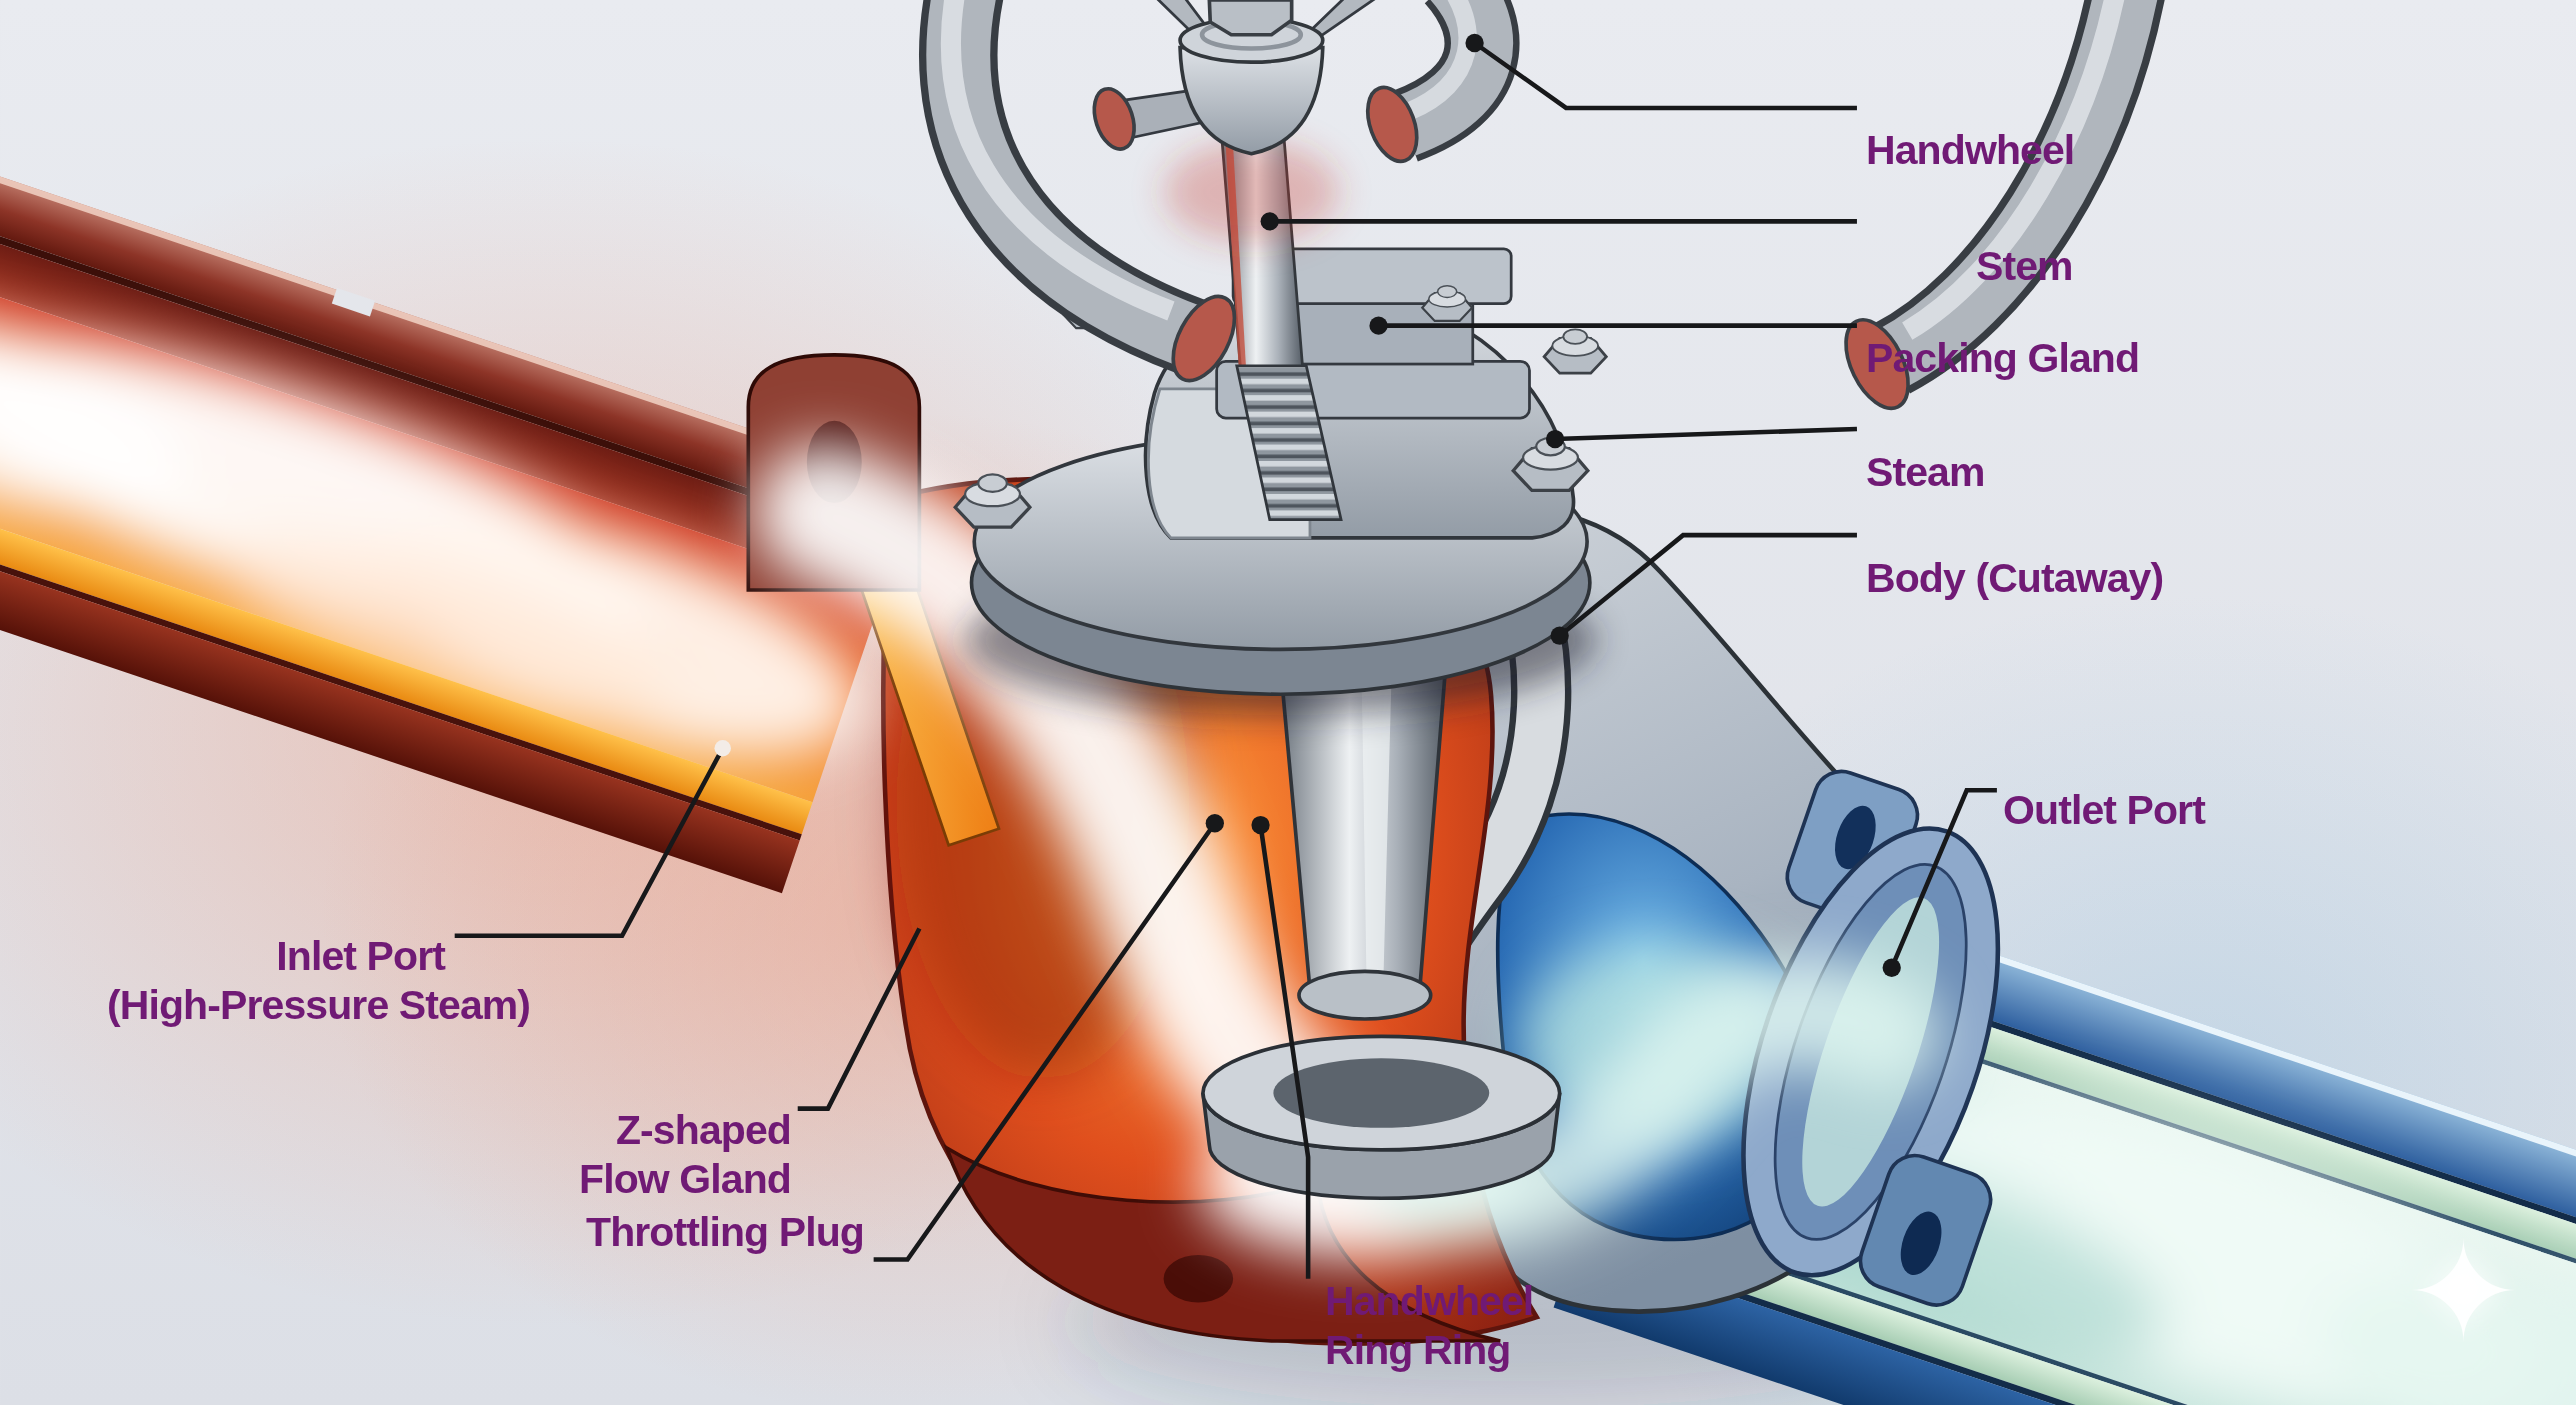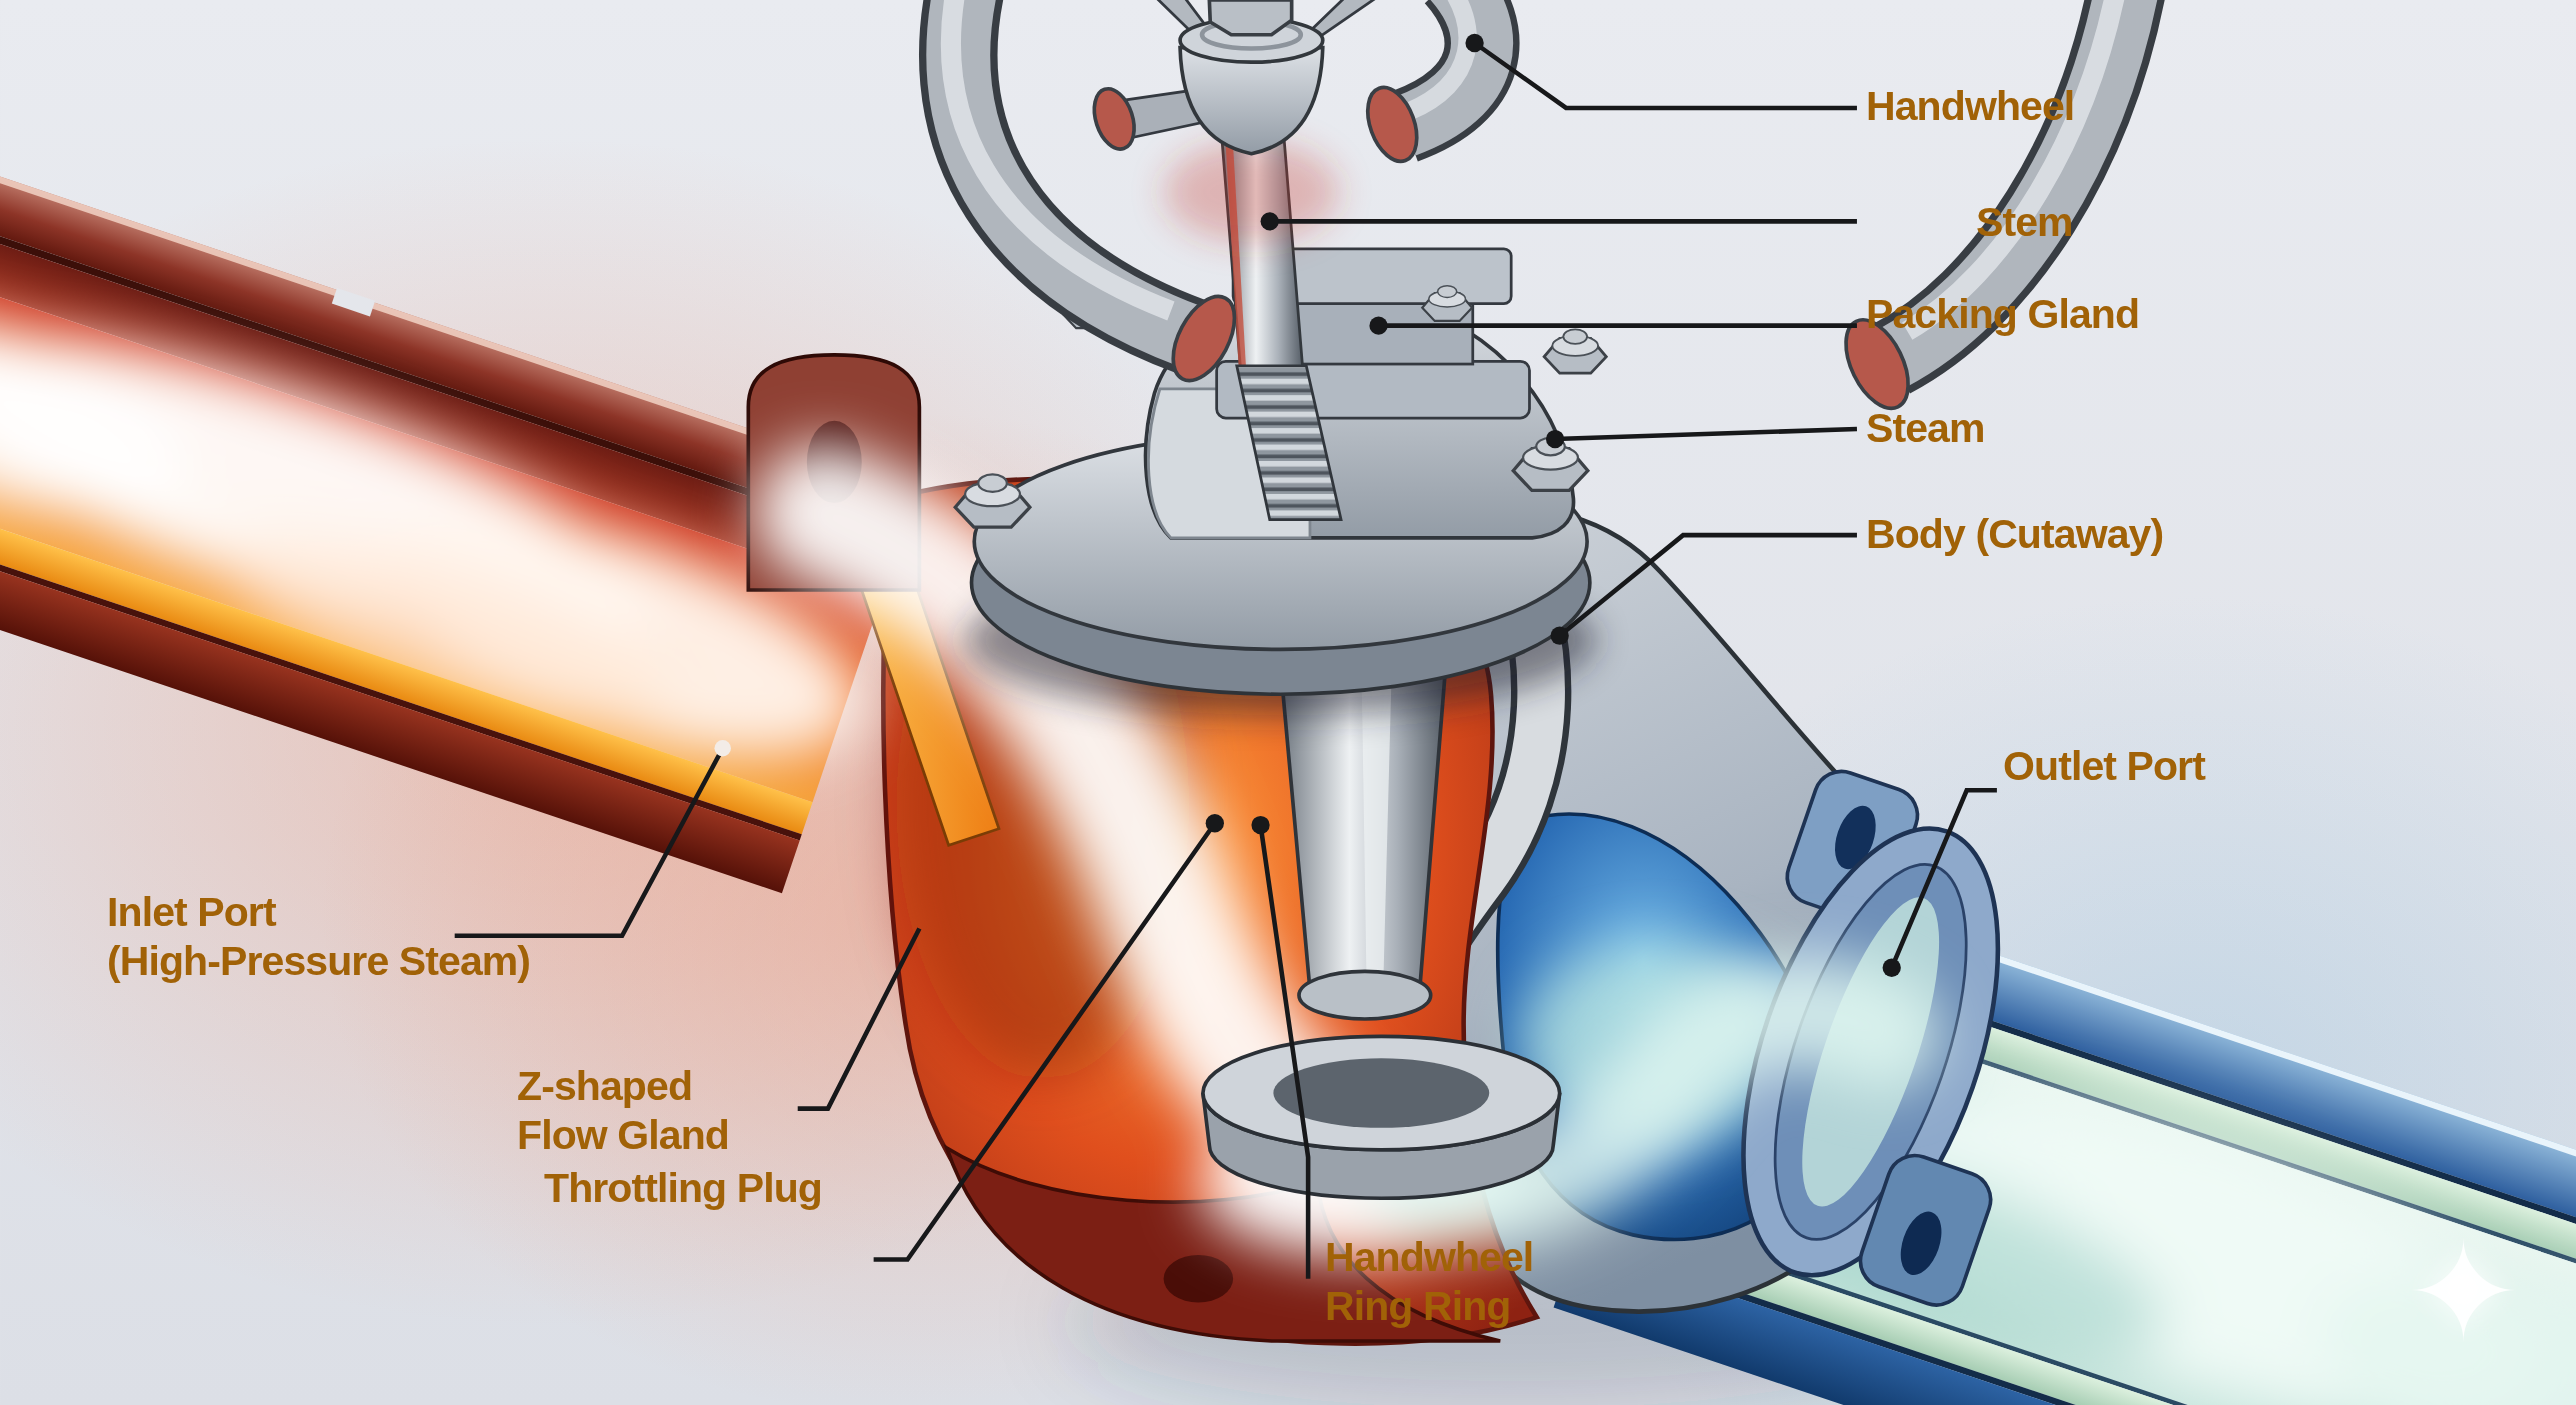--- a/index.html
+++ b/index.html
@@ -1,21 +1,21 @@
 <!DOCTYPE html>
 <html style="font-size:14.6px"><head>
 <meta charset="utf-8">
 <style>
   html,body{margin:0;padding:0;background:#b8bcc4;}
   #stage{position:relative;width:2576px;height:1405px;overflow:hidden;
          font-family:"Liberation Sans",sans-serif;background:#e4e6eb;}
   #art{position:absolute;left:0;top:0;}
   .lbl{position:absolute;font:600 41px/49px "Liberation Sans",sans-serif;
-       color:#a16207;letter-spacing:-0.9px;white-space:nowrap;}
-  .lbl-r{}
+       color:#701a75;letter-spacing:-0.9px;white-space:nowrap;margin-top:44px;}
+  .lbl-r{text-align:right;}
   .sparkle{position:absolute;font-size:137px;line-height:137px;
            color:rgba(255,255,255,0.92);text-shadow:0 0 27.4px rgba(255,255,255,0.8);}
 </style>
 </head>
 <body>
 
 <div id="stage">
 
 <svg id="art" width="2576" height="1405" viewBox="0 0 2816 1536">
   <defs>

